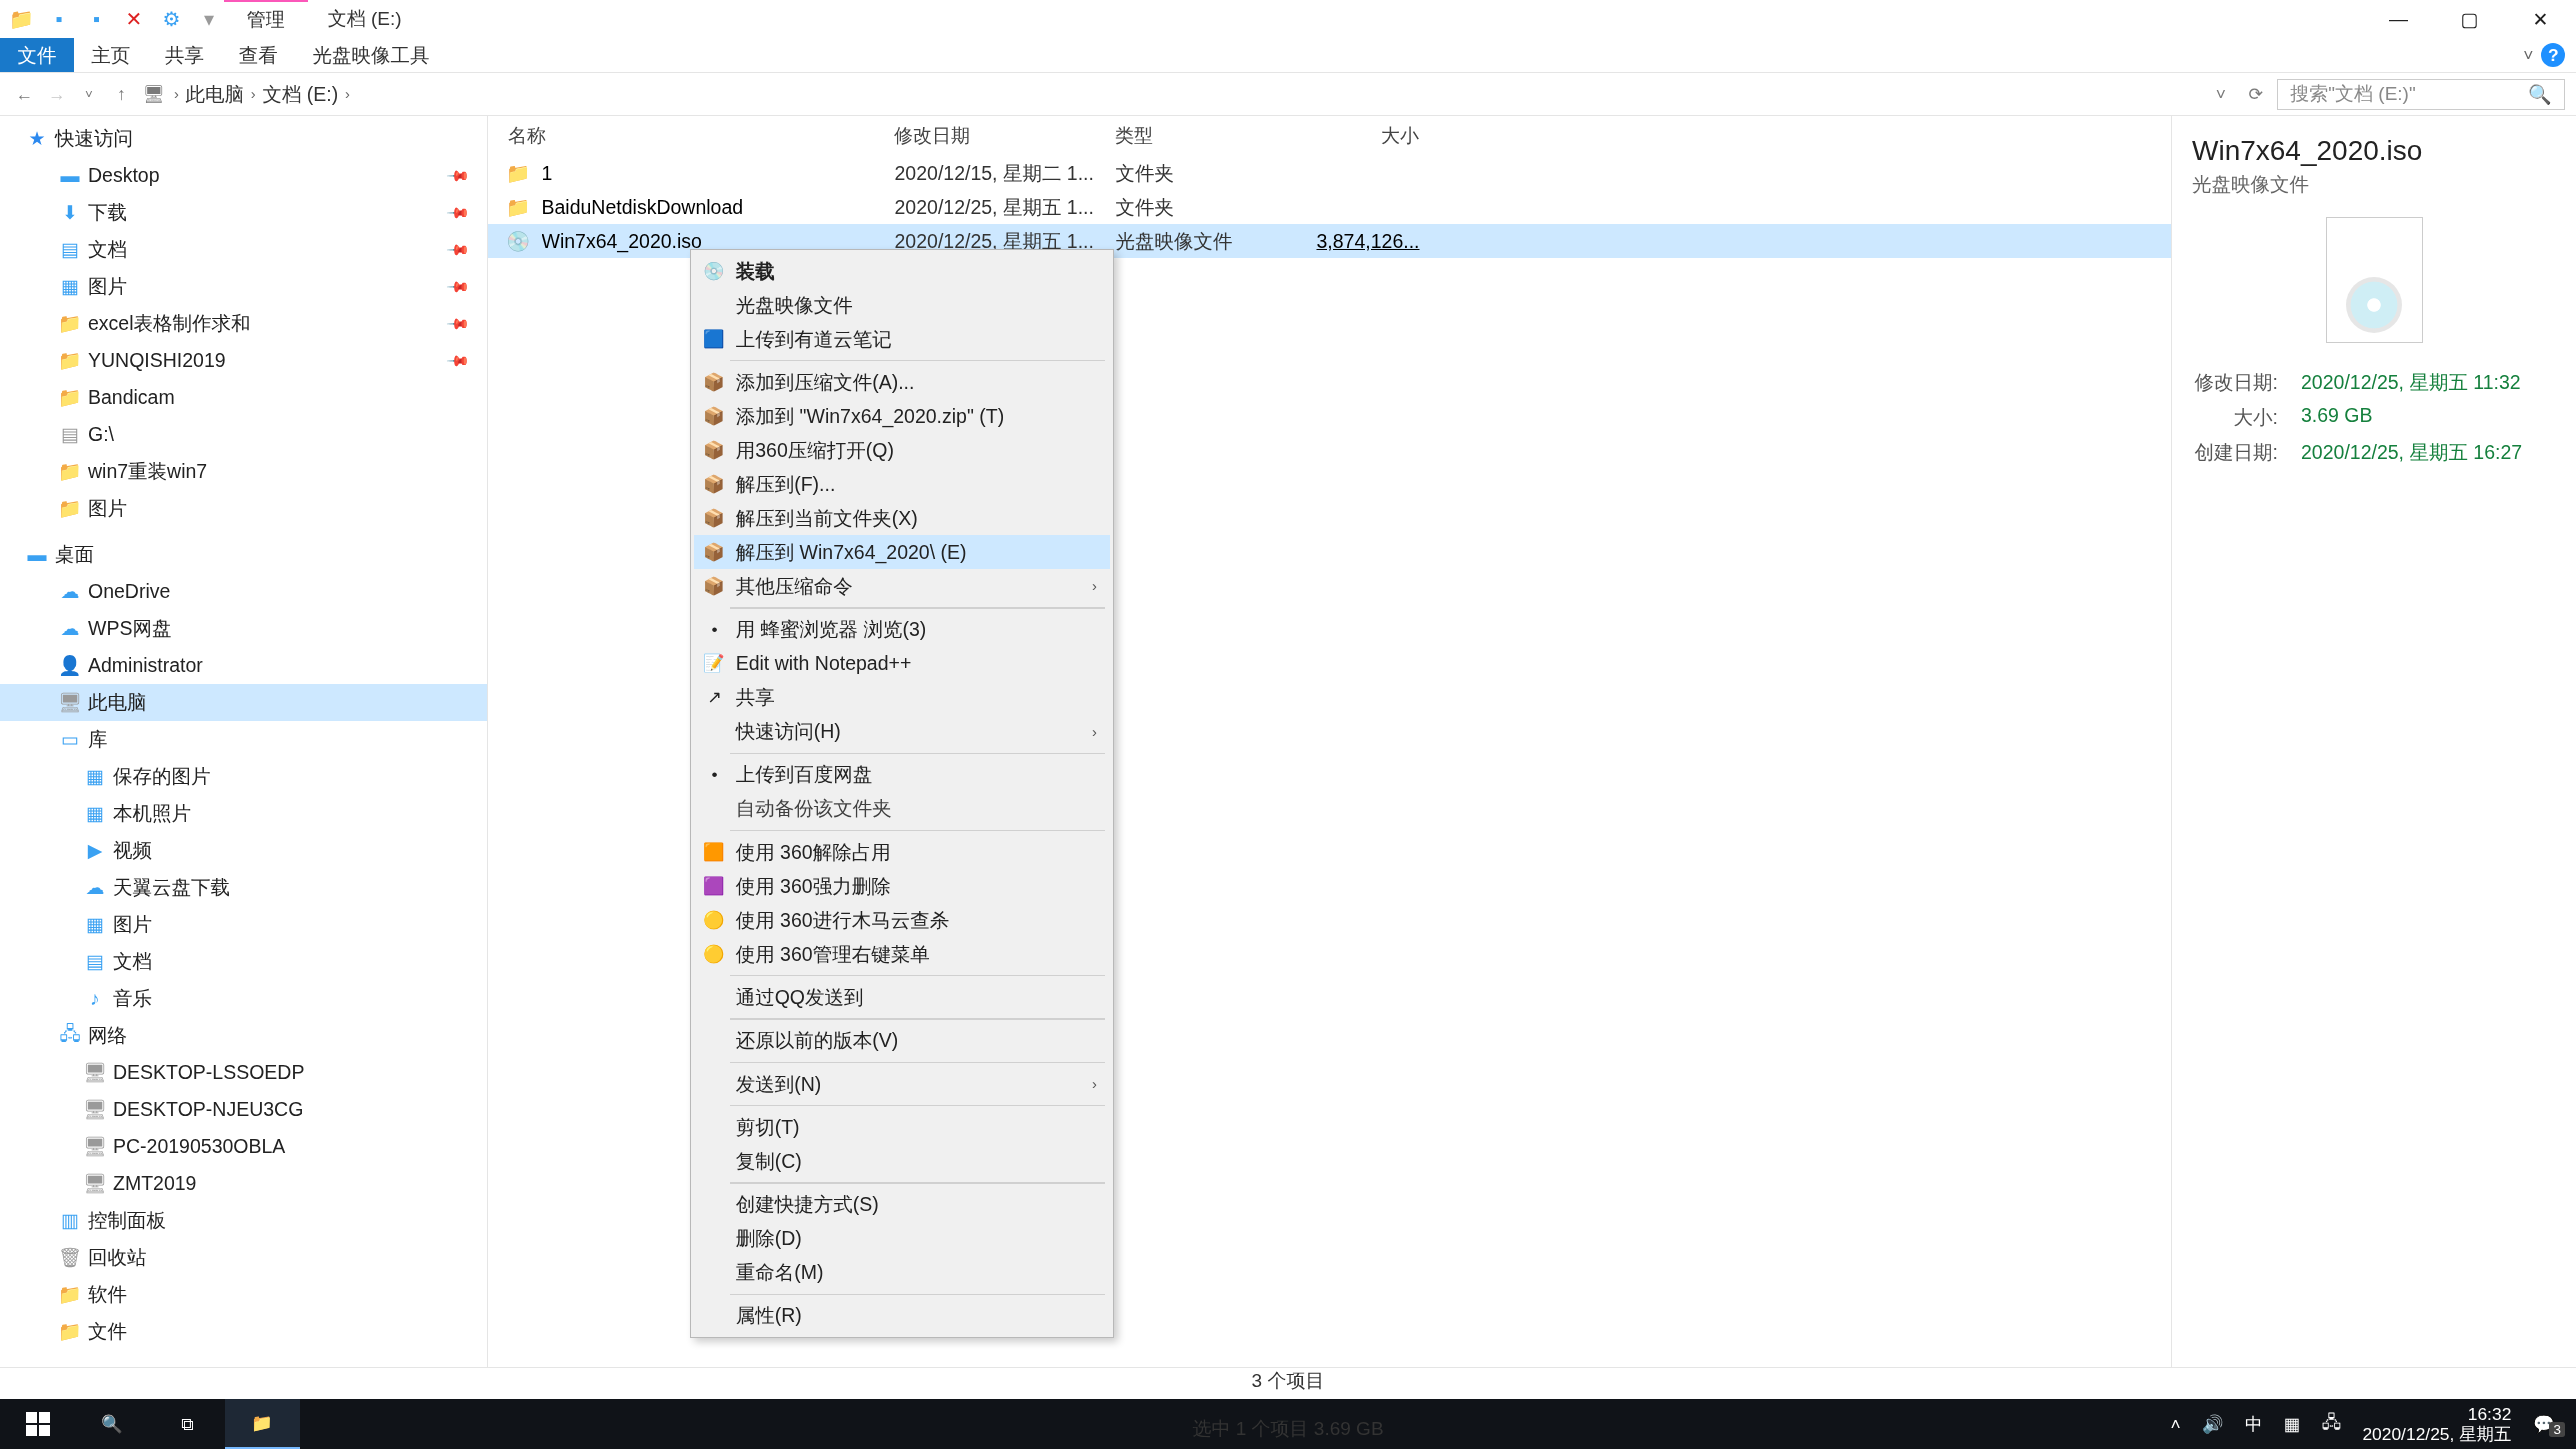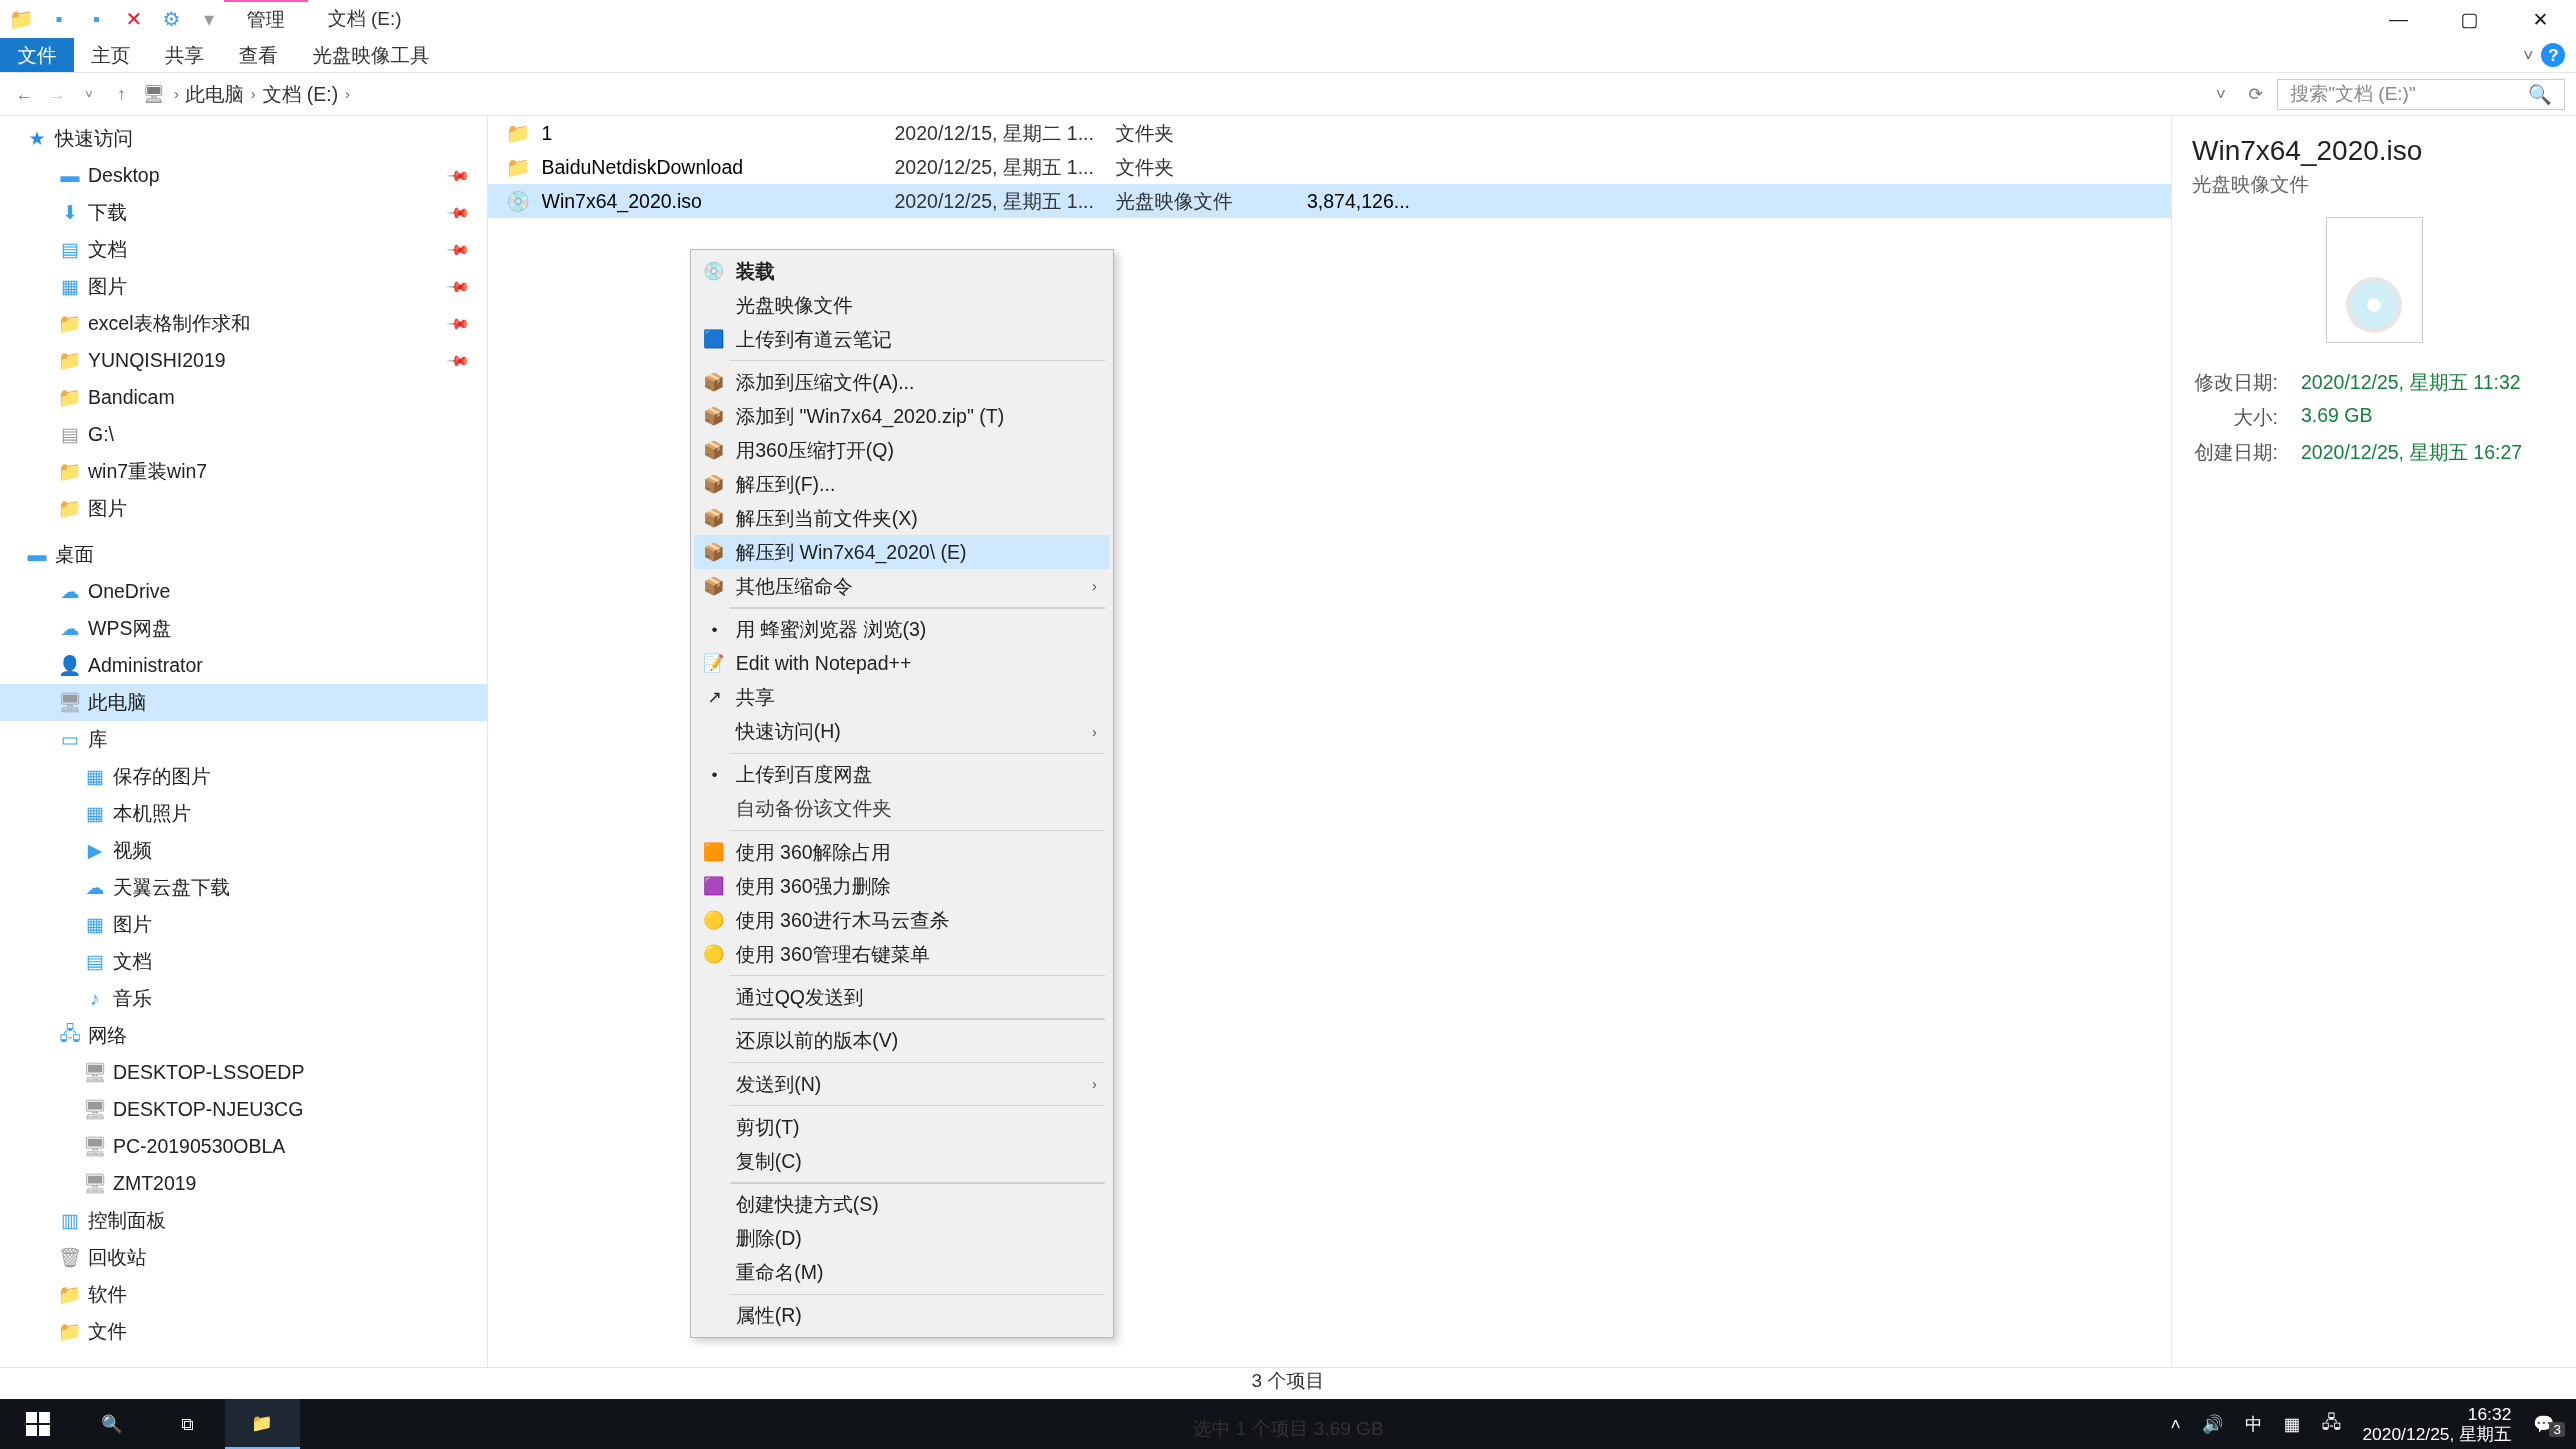--- a/index.html
+++ b/index.html
@@ -42,21 +42,21 @@
   .nav-ico { width:20px; height:20px; display:inline-flex; align-items:center; justify-content:center; font-size:19px;}
   .pin { margin-left:auto; margin-right:20px; color:#888; font-size:14.8px; transform:rotate(45deg);}
 
   .filepanel { flex:1; display:flex; }
   .listarea { flex:1; position:relative; }
   .cols { height:40px; display:flex; align-items:center; font-size:19px; color:#444; border-bottom:0; padding-left:20px;}
   .col-name { width:386px; } .col-date { width:221px;} .col-type{ width:182px;} .col-size{ width:134px; text-align:right; padding-right:12px;}
   .filerow { height:34px; display:flex; align-items:center; font-size:19.5px; padding-left:20px;}
   .filerow.sel { background:#cde8ff;}
   .f-ico { width:21.5px; height:21.5px; margin-right:12px; display:inline-flex; align-items:center; justify-content:center;}
-  .cell-name{ width:353px; overflow:hidden;} .cell-date{width:221px; color:#333;} .cell-type{width:182px; color:#333;} .cell-size{width:134px; text-align:center; padding-right:12px;}
+  .cell-name{ width:353px; overflow:hidden;} .cell-date{width:221px; color:#333;} .cell-type{width:182px; color:#333;} .cell-size{width:134px; text-align:right; padding-right:12px;text-decoration:underline;}
 
   
   .ctxmenu { position:absolute; left:690px; top:249px; width:424px; background:#f0f0f0; border:1.3px solid #b8b8b8; box-shadow:4px 4px 8px rgba(0,0,0,.2); font-size:19.5px; color:#222; padding:4px 2.7px; z-index:100;}
   .ctx-item { height:34px; display:flex; align-items:center; padding-left:42px; position:relative;}
   .ctx-item.hover { background:#cde8ff;}
   .ctx-item.bold { font-weight:700;}
   .ctx-item.dis { color:#404040;}
   .ctx-ic { position:absolute; left:9.4px; width:23px; height:23px; display:flex; align-items:center; justify-content:center; font-size:17.4px;}
   .ctx-div { height:1.3px; background:#d0d0d0; margin:4px 5.4px 4px 36px;}
   .ctx-arrow { margin-left:auto; margin-right:13.4px; color:#555; font-size:14.8px;}
@@ -283,20 +283,26 @@
         <span>软件</span>
       </div>
     <div class="nav-item indent1">
         <span class="nav-ico fld">📁</span>
         <span>文件</span>
       </div>
   </div>
 
   <div class="filepanel">
     <div class="listarea">
+      <div class="cols">
+        <div class="col-name">名称</div>
+        <div class="col-date">修改日期</div>
+        <div class="col-type">类型</div>
+        <div class="col-size">大小</div>
+      </div>
       <div class="filerow">
         <span class="f-ico fld">📁</span>
         <span class="cell-name">1</span>
         <span class="cell-date">2020/12/15, 星期二 1...</span>
         <span class="cell-type">文件夹</span>
         <span class="cell-size"></span>
       </div>
       <div class="filerow">
         <span class="f-ico fld">📁</span>
         <span class="cell-name">BaiduNetdiskDownload</span>

